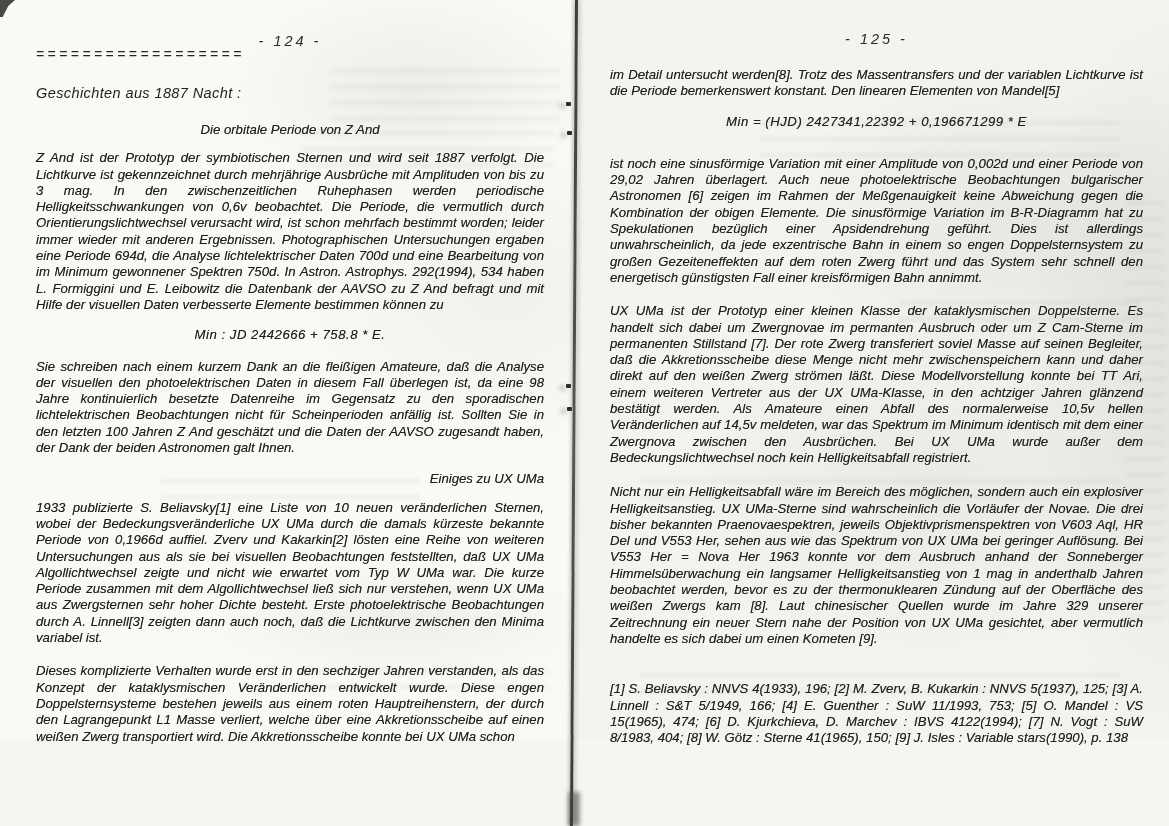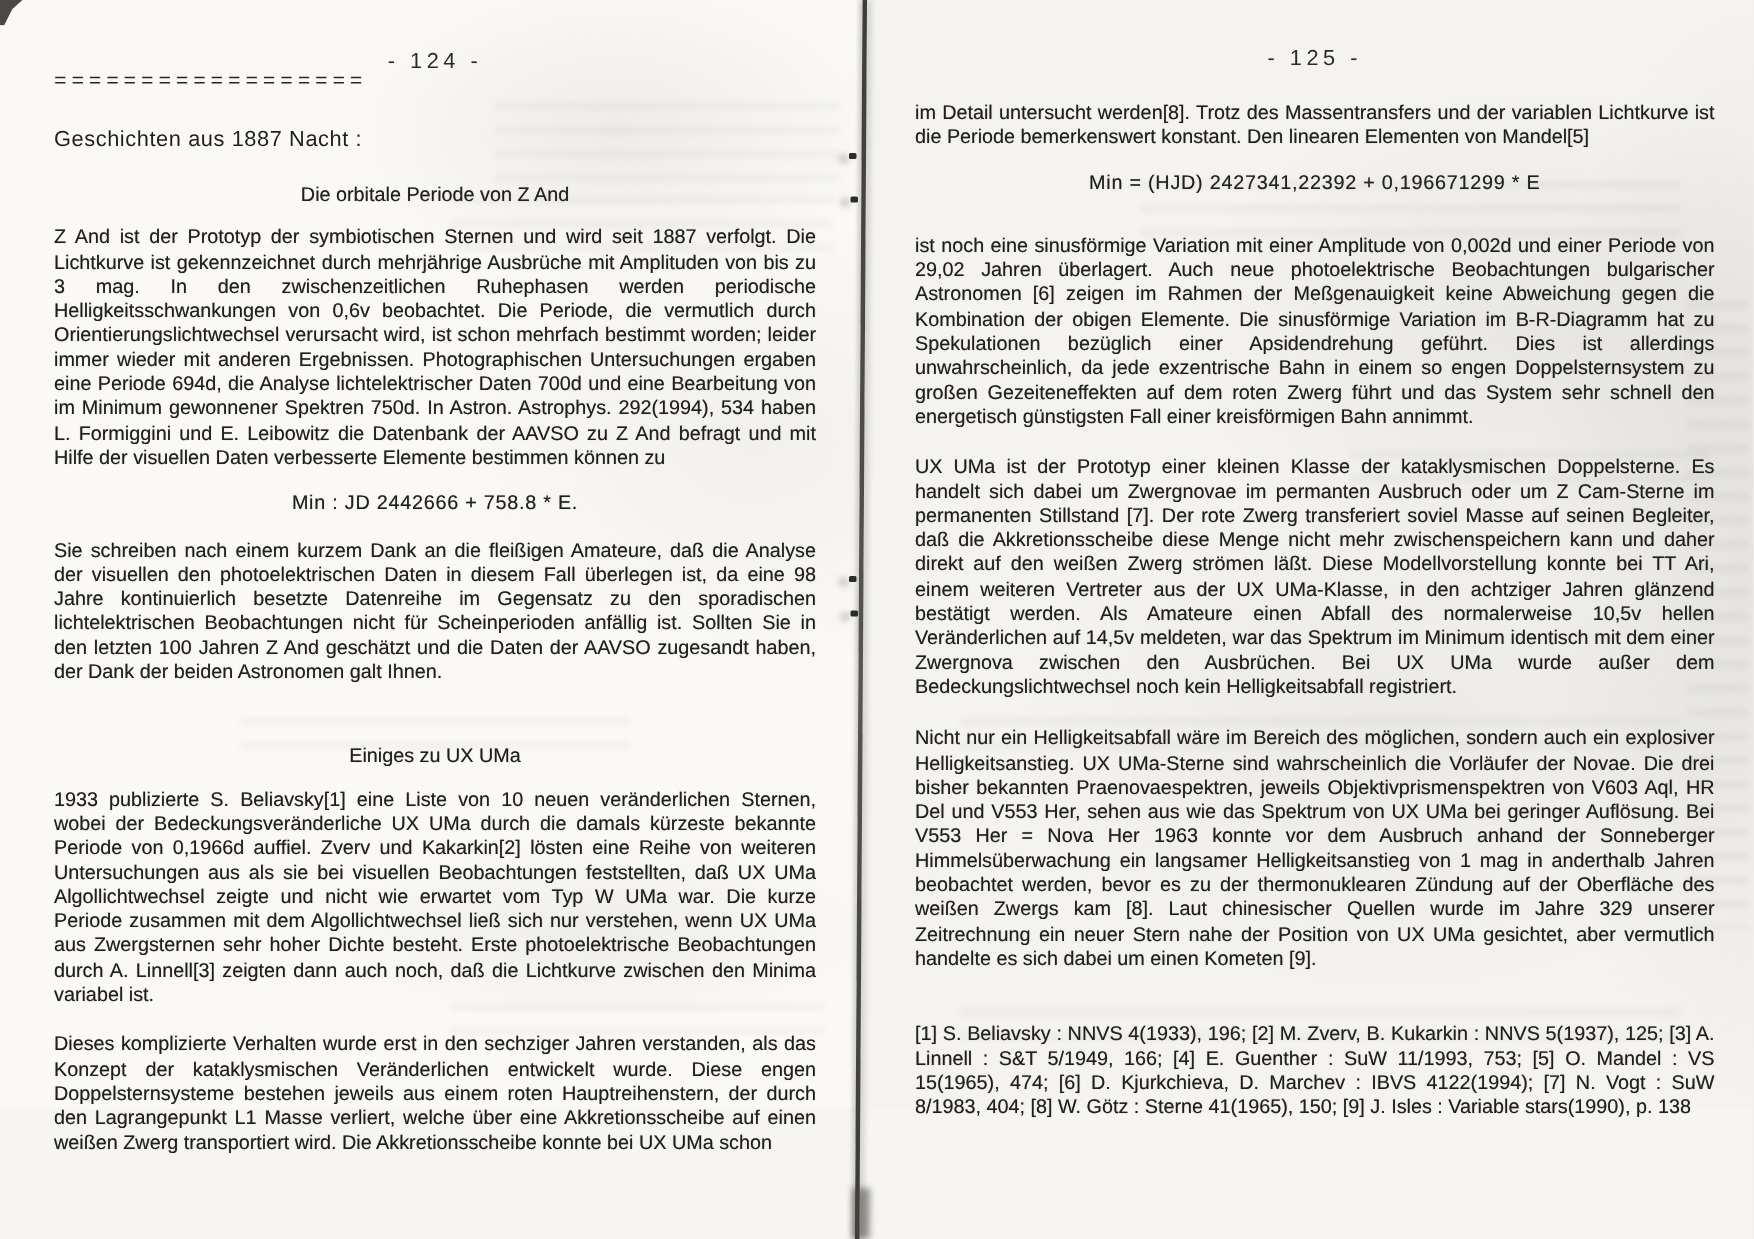--- a/index.html
+++ b/index.html
@@ -5,21 +5,21 @@
   html, body { margin:0; padding:0; }
   body {
     width:1169px; height:826px; overflow:hidden;
     background:#e9e8e4;
     font-family:"Liberation Sans", sans-serif;
     color:#222;
   }
   .scan { position:relative; width:1169px; height:826px; background:#f6f5f1; }
 
   
-  .page { position:absolute; top:0; height:739px; box-sizing:border-box; }
+  .page { position:absolute; top:0; height:739px; box-sizing:border-box;font-style:italic; }
   .page-left {
     left:0; width:571px;
     background:
       radial-gradient(ellipse 260px 150px at 72% 12%, rgba(125,122,115,0.10), transparent 70%),
       radial-gradient(ellipse 300px 220px at 88% 40%, rgba(125,122,115,0.07), transparent 70%),
       radial-gradient(ellipse 280px 90px at 70% 84%, rgba(125,122,115,0.09), transparent 70%),
       #faf9f6;
     padding:33px 27px 0 36px;
   }
   .page-right {
@@ -92,21 +92,21 @@
   .body-text { text-align:justify; }
   .heading { text-align:center; }
   .formula { text-align:center; letter-spacing:0.5px; }
   .refs { text-align:justify; }
 
   
   .lp-heading1 { margin-top:21px; }
   .lp-para1 { margin-top:12px; }
   .lp-formula { margin-top:14px; }
   .lp-para2 { margin-top:15px; }
-  .lp-heading2 { margin-top:40px; }
+  .lp-heading2 { margin-top:15px;text-align:right; }
   .lp-para3 { margin-top:12px; }
   .lp-para4 { margin-top:17px; }
 
   
   .rp-para1 { margin-top:20px; }
   .rp-formula { margin-top:14px; }
   .rp-para2 { margin-top:26px; }
   .rp-para3 { margin-top:17px; }
   .rp-para4 { margin-top:18px; }
   .rp-refs { margin-top:34px; }

